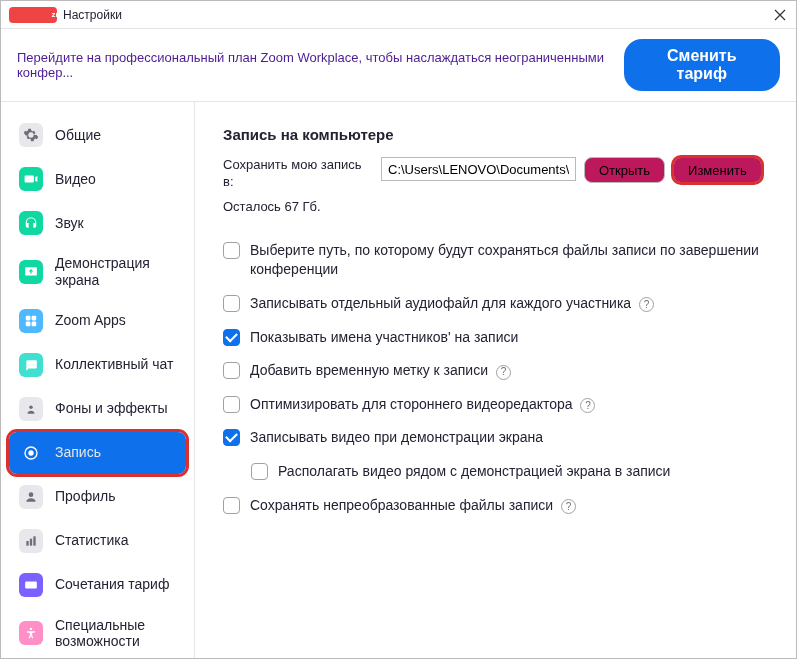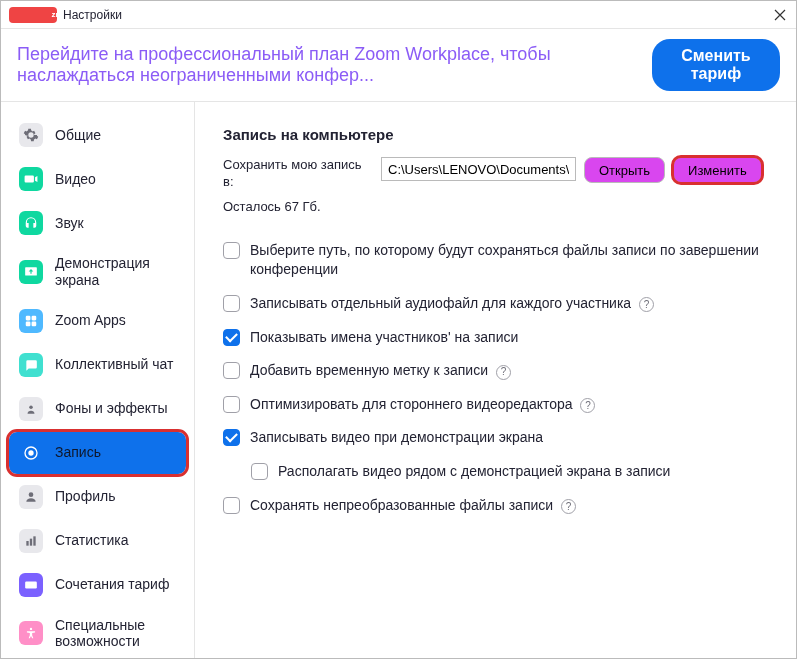--- a/index.html
+++ b/index.html
@@ -3,47 +3,47 @@
   <meta charset="utf-8">
   <style>
     * { box-sizing: border-box; margin: 0; padding: 0; }
     body { font-family: -apple-system, BlinkMacSystemFont, "Segoe UI", Arial, sans-serif; font-size: 13px; background: #fff; width: 797px; height: 659px; overflow: hidden; color: #232333; }
     .window { width: 797px; height: 659px; border: 1px solid #bbb; display: flex; flex-direction: column; }
     .titlebar { height: 28px; display: flex; align-items: center; padding: 0 8px; border-bottom: 1px solid #e5e5e5; }
     .titlebar .app-icon { width: 16px; height: 16px; background: #ef4444; border-radius: 4px; display: flex; align-items: center; justify-content: center; color: #fff; font-size: 8px; font-weight: bold; margin-right: 6px; padding-left: 48px; }
     .titlebar .title { font-size: 12px; flex: 1; }
     .titlebar .close { width: 16px; height: 16px; display: flex; align-items: center; justify-content: center; font-size: 14px; cursor: pointer; }
     .banner { padding: 10px 16px; display: flex; align-items: center; justify-content: space-between; border-bottom: 1px solid #e5e5e5; }
-    .banner-text { font-size: 18px; color: #8b5cf6; }
+    .banner-text { font-size: 13px; color: #4c1d95; }
     .banner-btn { background: #0e71eb; color: #fff; border: none; border-radius: 18px; padding: 8px 20px; font-size: 16px; font-weight: 600; cursor: pointer; }
     .content { flex: 1; display: flex; overflow: hidden; }
     .sidebar { width: 194px; padding: 12px 8px; border-right: 1px solid #e5e5e5; }
     .sidebar-item { display: flex; align-items: center; padding: 9px 10px; border-radius: 8px; cursor: pointer; margin-bottom: 2px; }
-    .sidebar-item.selected { background: #0e71eb; color: #0f172a; outline: 3px solid #d93030; outline-offset: 0; }
+    .sidebar-item.selected { background: #0e71eb; color: #e5e5e5; outline: 3px solid #d93030; outline-offset: 0; }
     .sidebar-item .icon-wrap { width: 24px; height: 24px; border-radius: 6px; display: flex; align-items: center; justify-content: center; margin-right: 12px; flex-shrink: 0; }
     .sidebar-item.selected .icon-wrap { background: transparent; }
     .sidebar-item .label { font-size: 14px; line-height: 1.2; }
     .ic-general .icon-wrap { background: #e8e8ec; }
     .ic-video .icon-wrap { background: #0fd8a0; }
     .ic-audio .icon-wrap { background: #0fd8a0; }
     .ic-share .icon-wrap { background: #0fd8a0; }
     .ic-chat .icon-wrap { background: #40e0d0; }
     .ic-apps .icon-wrap { background: #4fb9ff; }
     .ic-bg .icon-wrap { background: #e8e8ec; }
     .ic-record .icon-wrap { background: #fff; }
     .ic-profile .icon-wrap { background: #e8e8ec; }
     .ic-stats .icon-wrap { background: #e8e8ec; }
     .ic-keys .icon-wrap { background: #7b61ff; }
     .ic-access .icon-wrap { background: #ff8fc7; }
     .main { flex: 1; padding: 24px 28px; overflow-y: auto; }
     .section-title { font-size: 15px; font-weight: 700; margin-bottom: 14px; }
     .path-row { display: flex; align-items: flex-start; gap: 8px; margin-bottom: 8px; }
     .path-label { width: 150px; font-size: 13px; line-height: 1.3; }
     .path-input { border: 1px solid #bababa; padding: 4px 6px; font-size: 13px; width: 195px; height: 24px; background: #fff; }
-    .btn-outline { border: 1px solid #bababa; background: #d946ef; border-radius: 8px; padding: 4px 14px; font-size: 13px; cursor: pointer; height: 26px; }
+    .btn-outline { border: 1px solid #bababa; background: #be185d; border-radius: 8px; padding: 4px 14px; font-size: 13px; cursor: pointer; height: 26px; }
     .btn-outline.highlighted { outline: 3px solid #d93030; outline-offset: -1px; text-align: center; }
     .remaining { font-size: 13px; margin-bottom: 20px; }
     .check-row { display: flex; align-items: flex-start; padding: 7px 0; gap: 10px; font-size: 14px; line-height: 1.4; }
     .check-row.indented { padding-left: 28px; }
     .checkbox { width: 17px; height: 17px; border: 1.5px solid #a0a0a8; border-radius: 4px; flex-shrink: 0; margin-top: 1px; display: flex; align-items: center; justify-content: center; }
     .checkbox.checked { background: #0e71eb; border-color: #0e71eb; }
     .checkbox.checked::after { content: ""; width: 9px; height: 5px; border-left: 2px solid #fff; border-bottom: 2px solid #fff; transform: rotate(-45deg) translate(1px,-1px); }
     .help-icon { width: 15px; height: 15px; border: 1px solid #a0a0a8; border-radius: 50%; display: inline-flex; align-items: center; justify-content: center; font-size: 10px; color: #6e6e78; margin-left: 4px; flex-shrink: 0; cursor: pointer; }
     .check-label { flex: 1; }
     svg { display: block; }

